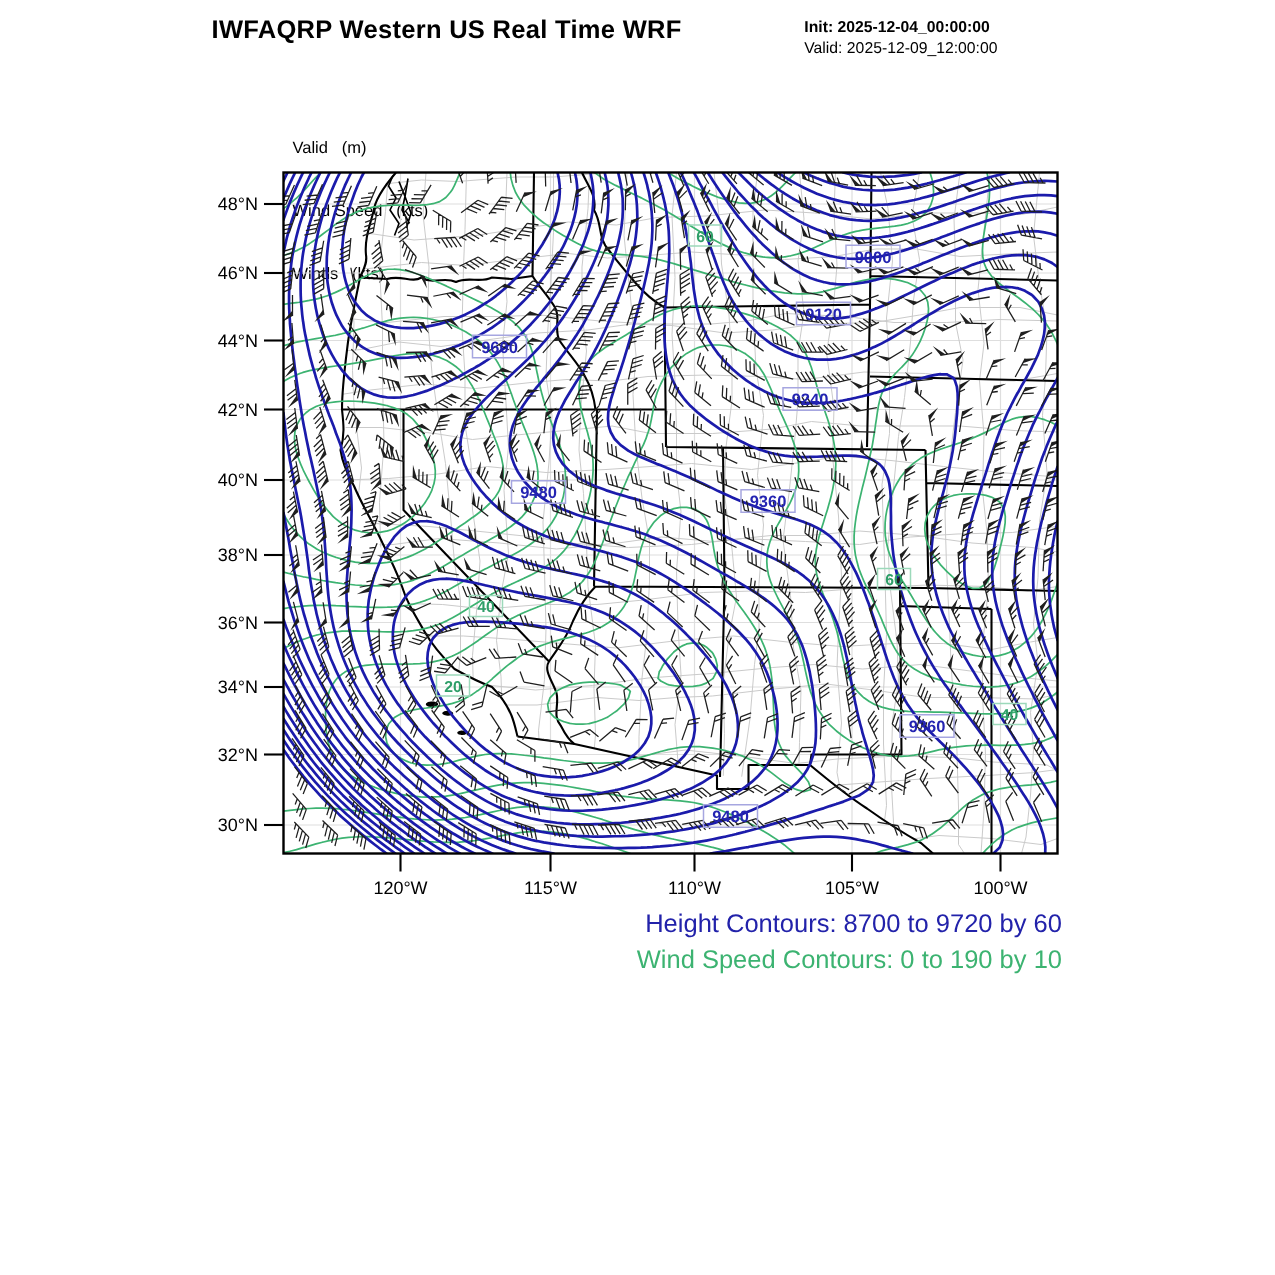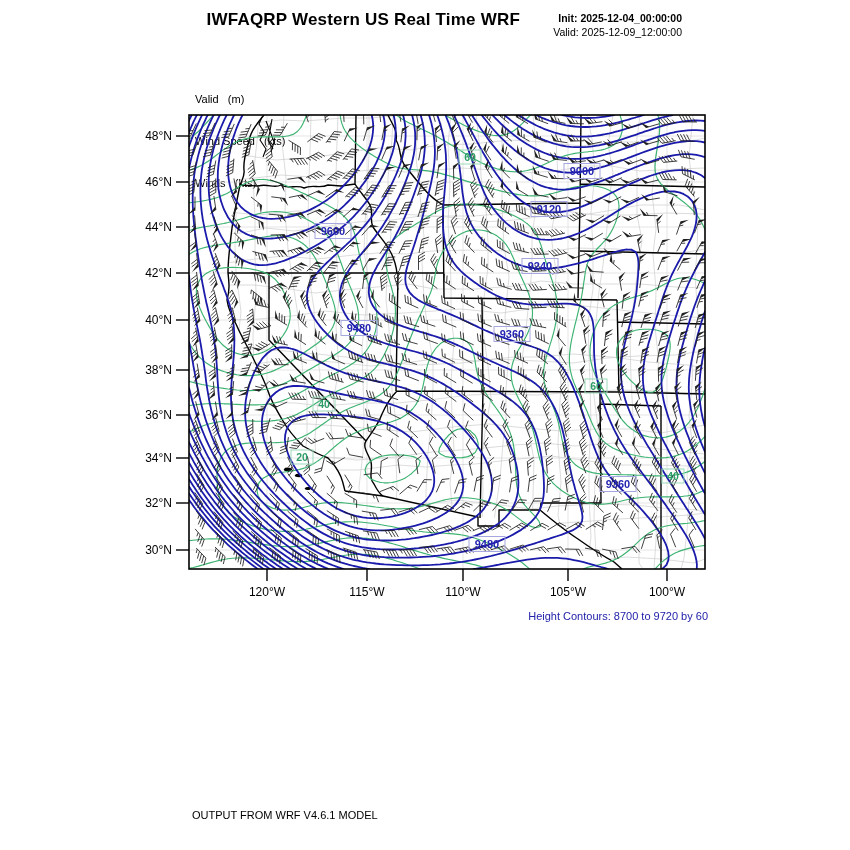--- a/index.html
+++ b/index.html
@@ -1,22 +1,22 @@
 <!DOCTYPE html>
 <html><head>
 <meta charset="utf-8">
 <style>
   html,body{margin:0;padding:0;background:#fff;width:850px;height:850px;overflow:hidden;
     font-family:"Liberation Sans",sans-serif;color:#000;position:relative}
   .abs{position:absolute}
-  #plot-title{top:10px;left:120px;width:400px;text-align:right;font-size:17px;font-weight:bold;letter-spacing:.2px}
-  #init-valid{top:12px;right:168px;text-align:right;font-size:10.5px;line-height:13.5px}
+  #plot-title{top:10px;left:141px;width:400px;text-align:left;font-size:17px;font-weight:bold;letter-spacing:.2px}
+  #init-valid{top:12px;right:185px;font-size:10.5px;line-height:13.5px}
   #init-time{font-weight:bold}
   #legend-block{top:64px;left:195px;font-size:11px;line-height:14px;white-space:pre}
-  #captions{top:604px;right:142px;text-align:right;font-size:11px;line-height:24px}
+  #captions{top:604px;right:142px;text-align:right;font-size:17px;line-height:24px}
   #height-caption{color:#2222aa}
   #wind-caption{color:#3cb371}
   #footer-block{top:809px;left:192px;font-size:11px;line-height:13.5px}
   svg{position:absolute;top:0;left:0}
   svg text{font-family:"Liberation Sans",sans-serif}
   .ticklab{font-size:12px;fill:#000}
 </style>
 </head>
 <body>
 
@@ -164,17 +164,17 @@
       <text x="463" y="596" text-anchor="middle" class="ticklab">110°W</text>
       <line y1="569" y2="581" x1="568" x2="568" stroke="#000" stroke-width="1.4"></line>
       <text x="568" y="596" text-anchor="middle" class="ticklab">105°W</text>
       <line y1="569" y2="581" x1="667" x2="667" stroke="#000" stroke-width="1.4"></line>
       <text x="667" y="596" text-anchor="middle" class="ticklab">100°W</text>
     </g>
 </svg>
 
 <div class="abs" id="captions">
   <div id="height-caption">Height Contours: 8700 to 9720 by 60</div>
+  <div id="wind-caption">Wind Speed Contours: 0 to 190 by 10</div>
 </div>
 
 <div class="abs" id="footer-block">
-  <div>OUTPUT FROM WRF V4.6.1 MODEL</div>
 </div>
 
 </body></html>

